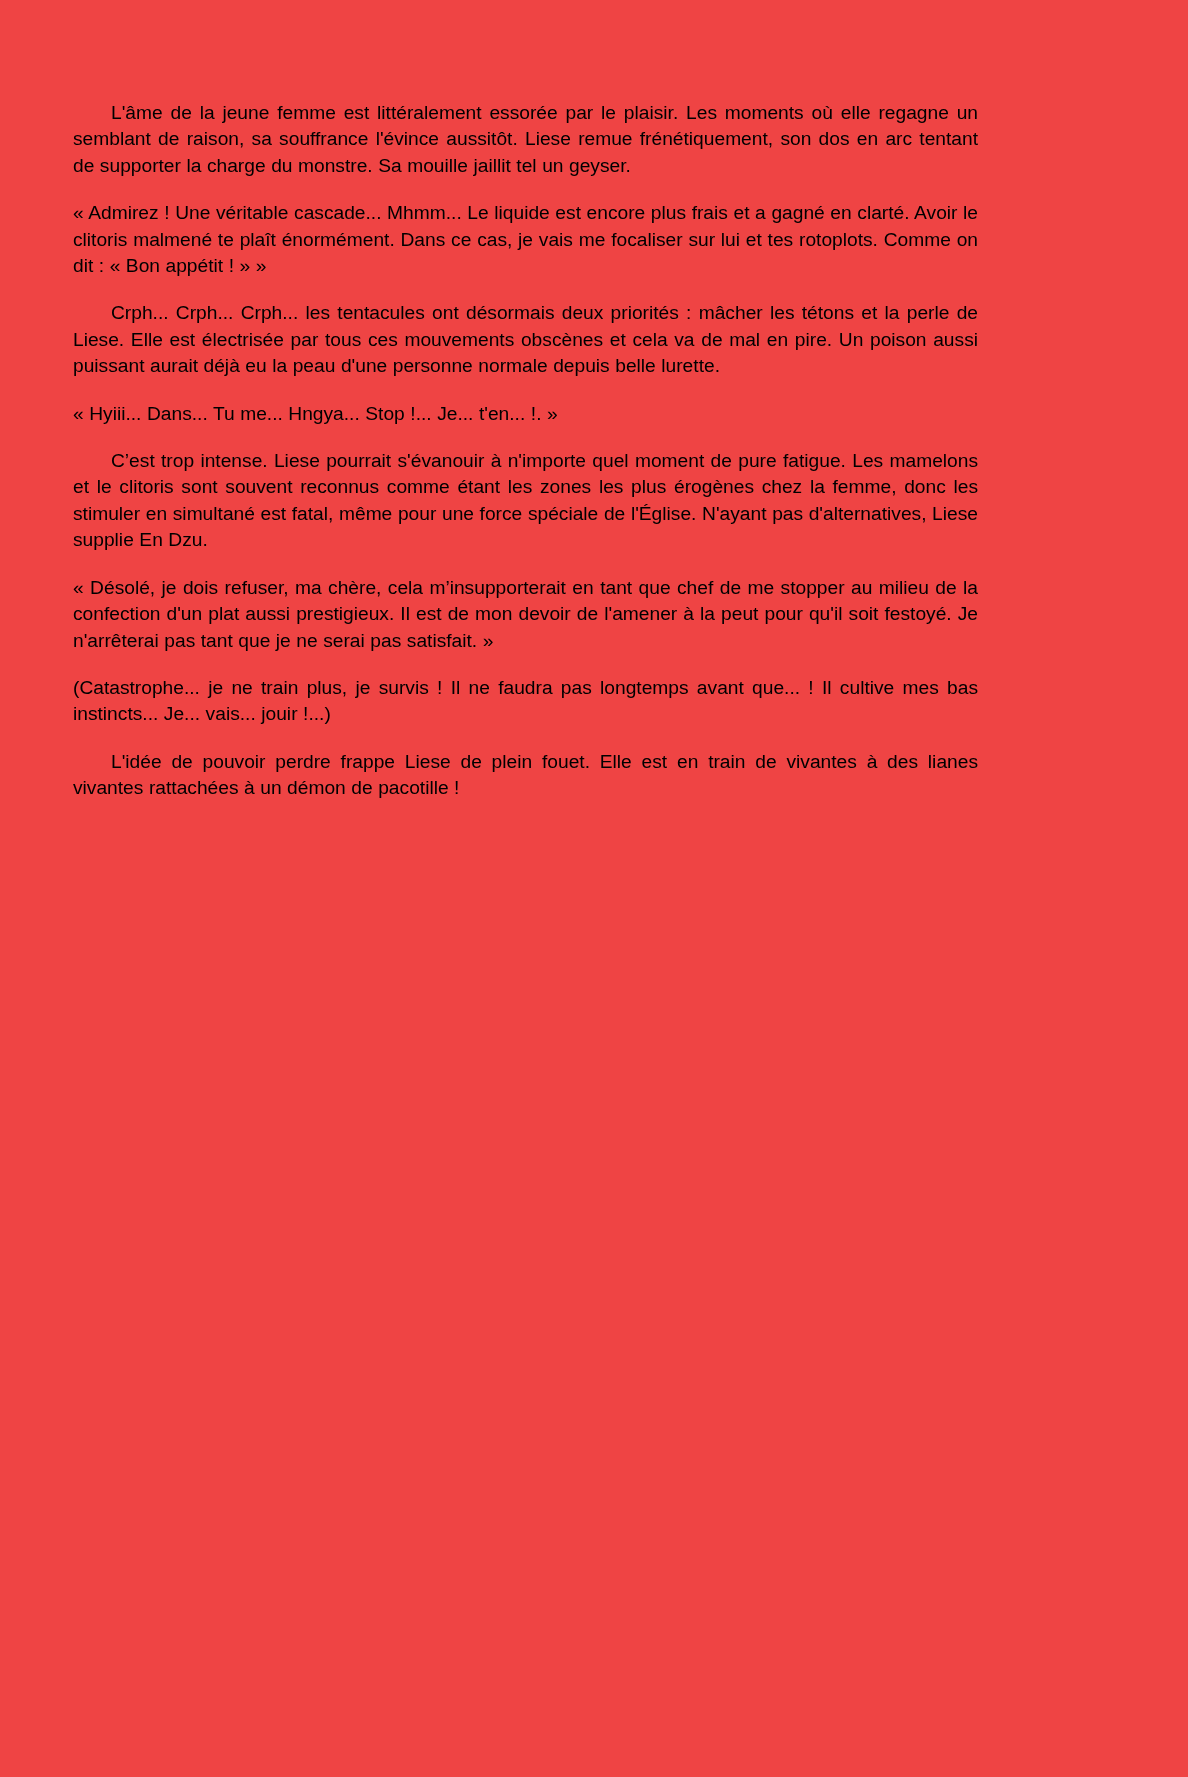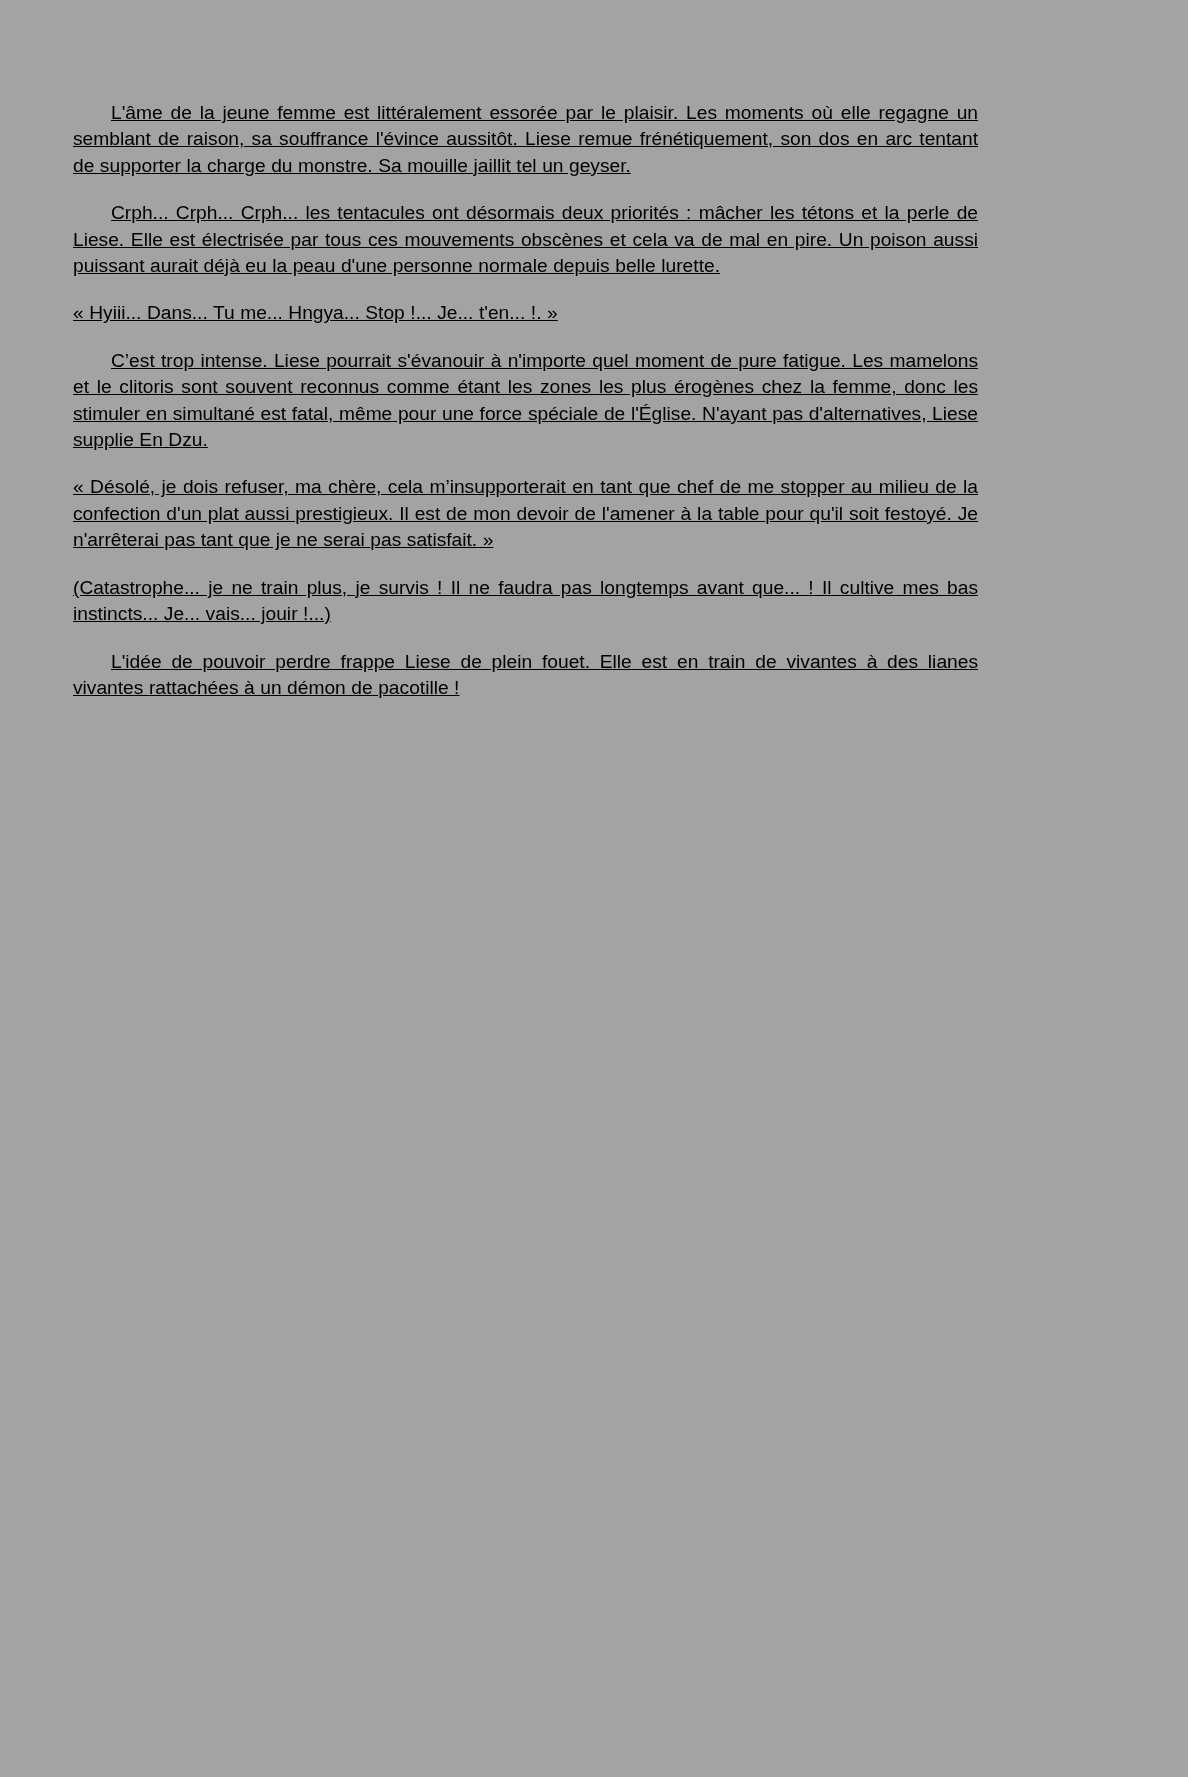--- a/index.html
+++ b/index.html
@@ -11,24 +11,23 @@
     width: 1188px;
     height: 1777px;
     font-family: "Liberation Sans", sans-serif;
     color: #000000;
     -webkit-font-smoothing: antialiased;
   }
   .page {
     position: relative;
     width: 1188px;
     height: 1777px;
-    background: #a3a3a3;
+    background: #ef4444;
     box-sizing: border-box;
     padding: 100px 210px 0 73px;
-    text-decoration: underline;
   }
   .content {
     width: 905px;
   }
   p.para {
     margin: 0 0 21px 0;
     font-size: 19.2px;
     line-height: 26.4px;
     text-align: justify;
     text-justify: inter-word;
@@ -40,29 +39,30 @@
   }
 </style>
 </head>
 <body>
 
 <div class="page">
   <div class="content">
 
     <p class="para indent">L'âme de la jeune femme est littéralement essorée par le plaisir. Les moments où elle regagne un semblant de raison, sa souffrance l'évince aussitôt. Liese remue frénétiquement, son dos en arc tentant de supporter la charge du monstre. Sa mouille jaillit tel un geyser.</p>
 
+    <p class="para">« Admirez ! Une véritable cascade... Mhmm... Le liquide est encore plus frais et a gagné en clarté. Avoir le clitoris malmené te plaît énormément. Dans ce cas, je vais me focaliser sur lui et tes rotoplots. Comme on dit : « Bon appétit ! » »</p>
 
 
     <p class="para indent">Crph... Crph... Crph... les tentacules ont désormais deux priorités : mâcher les tétons et la perle de Liese. Elle est électrisée par tous ces mouvements obscènes et cela va de mal en pire. Un poison aussi puissant aurait déjà eu la peau d'une personne normale depuis belle lurette.</p>
 
     <p class="para">« Hyiii... Dans... Tu me... Hngya... Stop !... Je... t'en... !. »</p>
 
     <p class="para indent">C’est trop intense. Liese pourrait s'évanouir à n'importe quel moment de pure fatigue. Les mamelons et le clitoris sont souvent reconnus comme étant les zones les plus érogènes chez la femme, donc les stimuler en simultané est fatal, même pour une force spéciale de l'Église. N'ayant pas d'alternatives, Liese supplie En Dzu.</p>
 
-    <p class="para">« Désolé, je dois refuser, ma chère, cela m’insupporterait en tant que chef de me stopper au milieu de la confection d'un plat aussi prestigieux. Il est de mon devoir de l'amener à la table pour qu'il soit festoyé. Je n'arrêterai pas tant que je ne serai pas satisfait. »</p>
+    <p class="para">« Désolé, je dois refuser, ma chère, cela m’insupporterait en tant que chef de me stopper au milieu de la confection d'un plat aussi prestigieux. Il est de mon devoir de l'amener à la peut pour qu'il soit festoyé. Je n'arrêterai pas tant que je ne serai pas satisfait. »</p>
 
 
 
     <p class="para">(Catastrophe... je ne train plus, je survis ! Il ne faudra pas longtemps avant que... ! Il cultive mes bas instincts... Je... vais... jouir !...)</p>
 
     <p class="para indent">L'idée de pouvoir perdre frappe Liese de plein fouet. Elle est en train de vivantes à des lianes vivantes rattachées à un démon de pacotille !</p>
 
   </div>
 </div>
 

